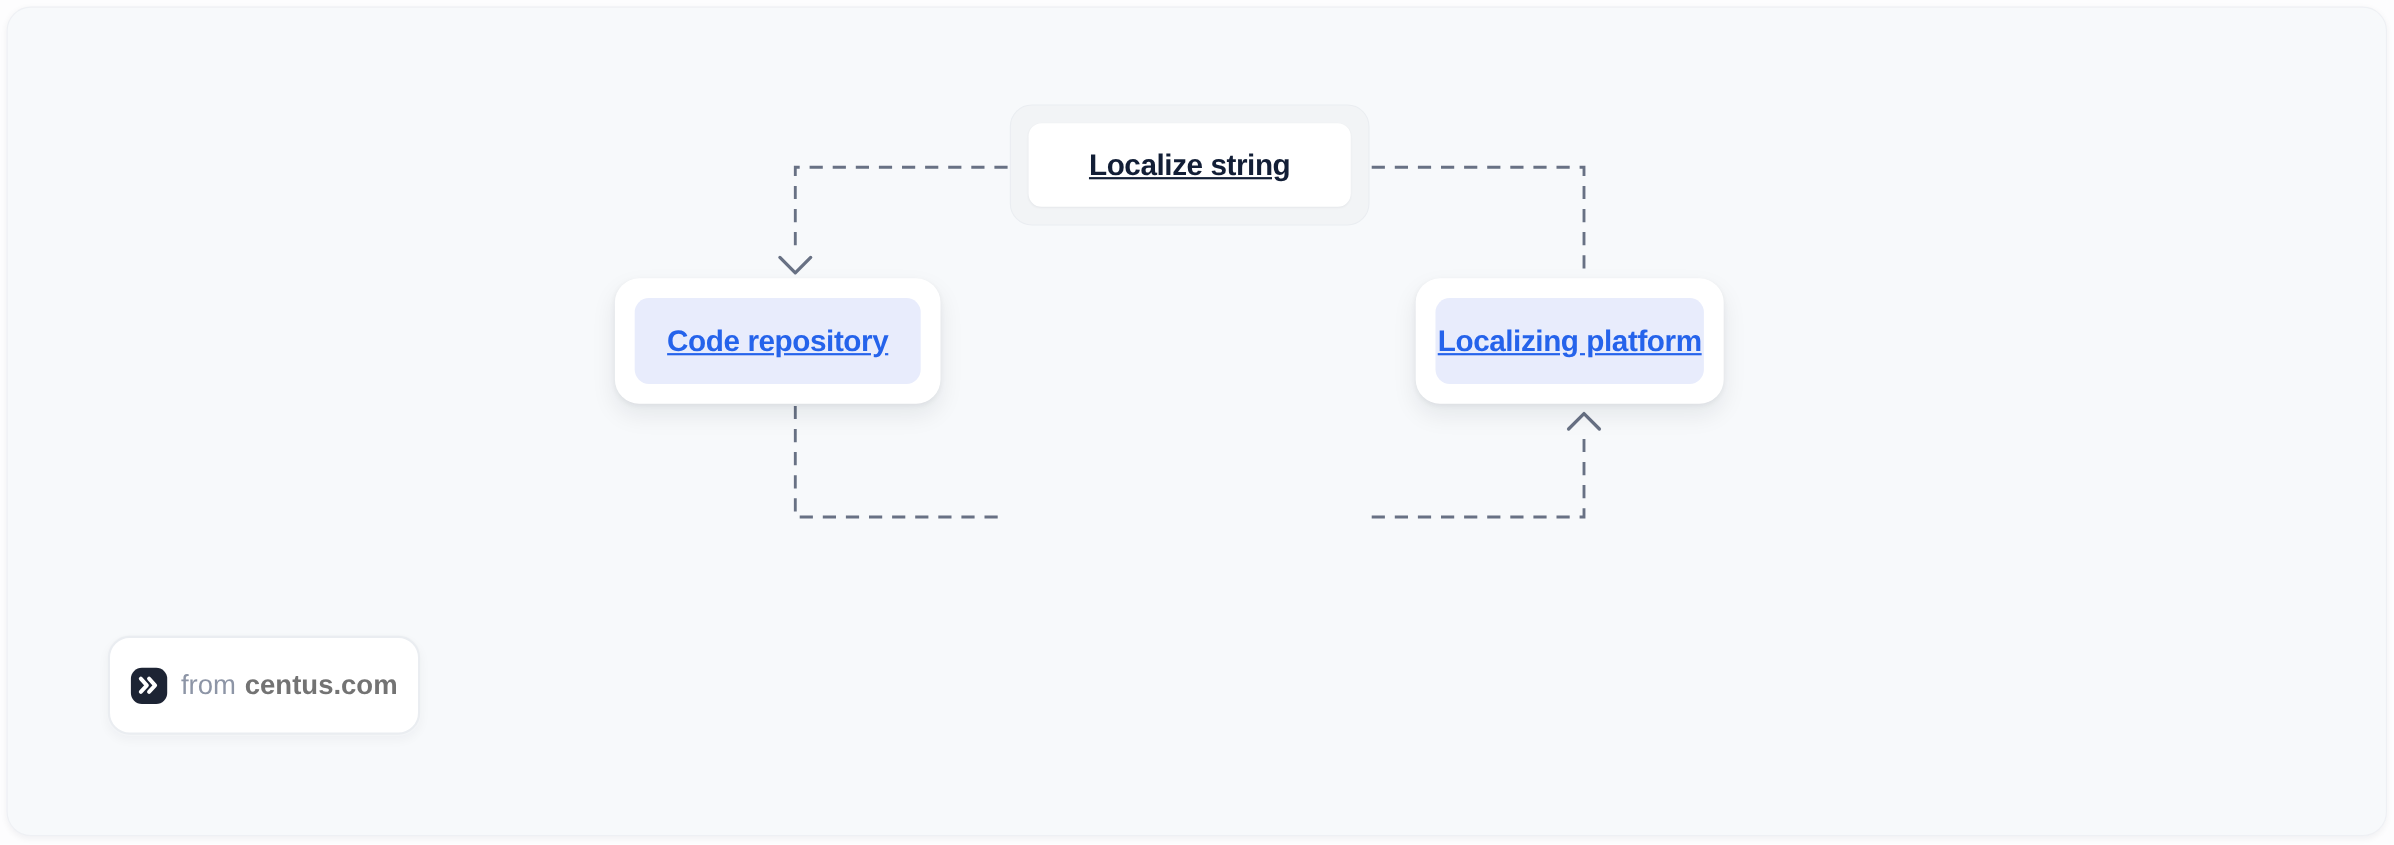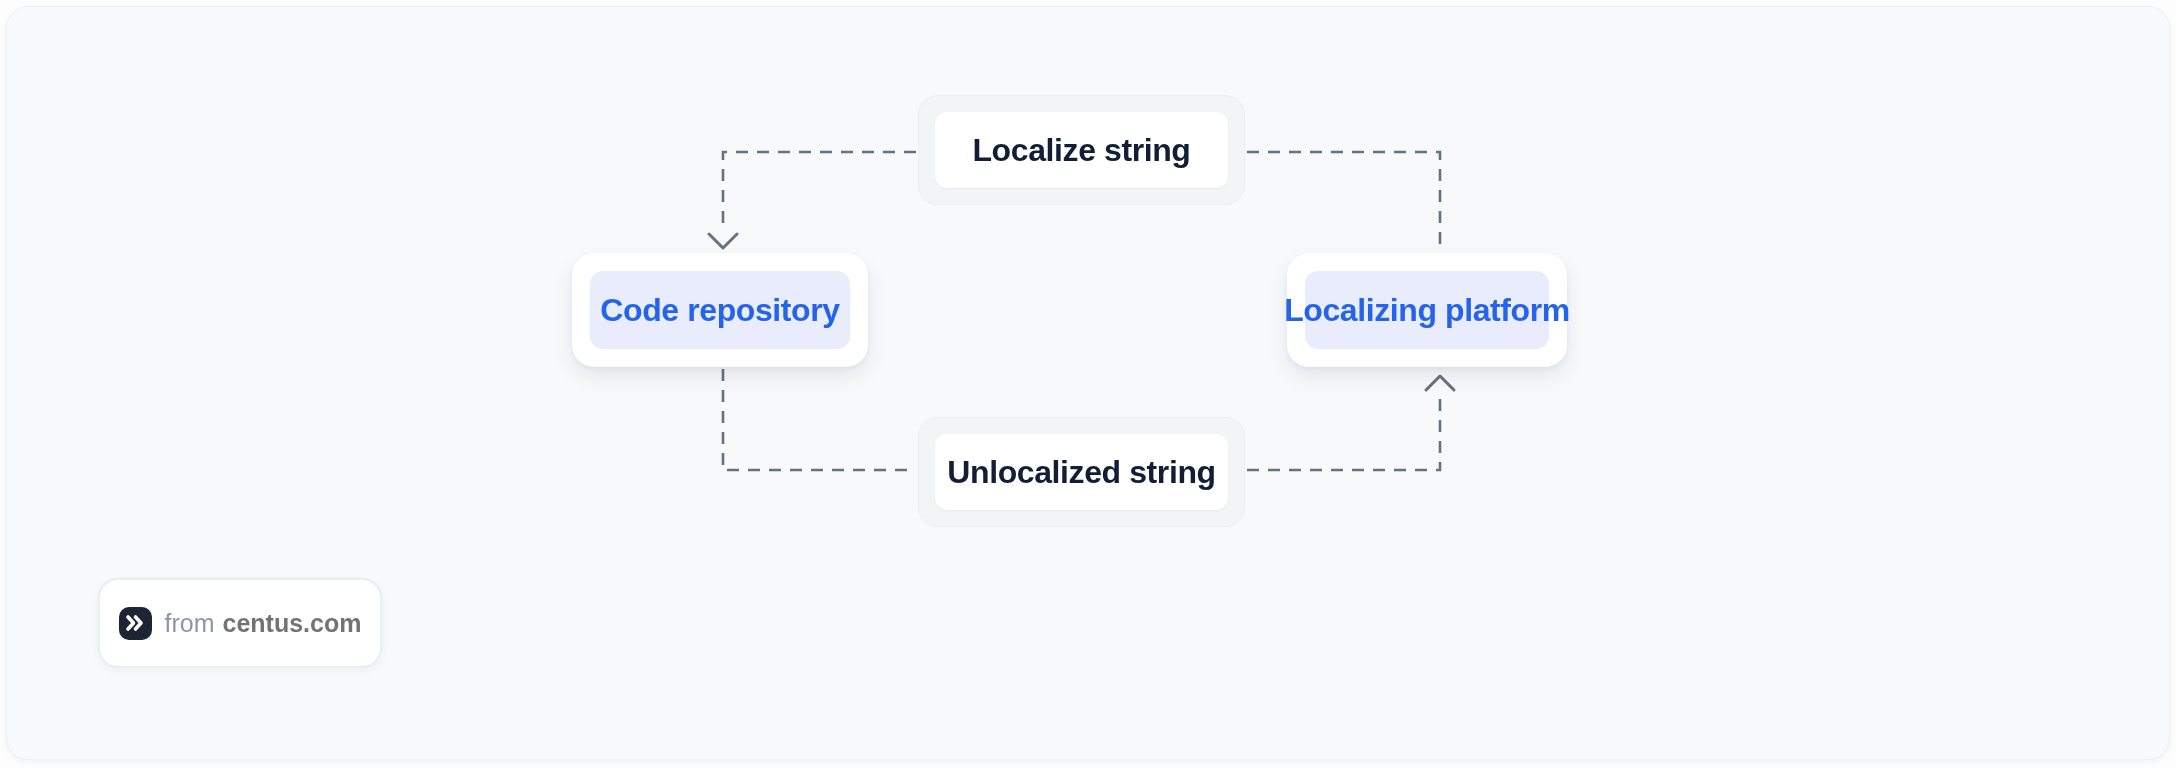--- a/index.html
+++ b/index.html
@@ -58,24 +58,25 @@
     background: #ffffff;
     border-radius: 22px;
     padding: 18px;
     box-shadow: 0 10px 22px rgba(16, 24, 40, 0.08), 0 2px 5px rgba(16, 24, 40, 0.05);
   }
   .node.accent .node-inner {
     background: #e8ecfc;
     border-radius: 13px;
   }
   .node-label {
-    font-size: 32px;
+    font-size: 27px;
     font-weight: 700;
     letter-spacing: -0.4px;
     white-space: nowrap;
+    text-decoration: underline;
   }
   .node.plain .node-label { color: #121e36; }
   .node.accent .node-label { color: #2563eb; }
 
   .badge {
     position: absolute;
     left: 98px;
     top: 578px;
     width: 284px;
     height: 90px;
@@ -132,37 +133,32 @@
       <path stroke-linecap="round" stroke-linejoin="round" stroke-width="3" d="M 1426 390 L 1440 376 L 1454 390"></path>
     </g>
   </svg>
 
   <div class="node plain" style="left:918px; top:95px; width:327px; height:110px;">
     <div class="node-inner">
       <span class="node-label">Localize string</span>
     </div>
   </div>
 
-  <div class="node accent" style="left:572px; top:253px; width:296px; height:114px;">
+  <div class="node accent" style="left:559px; top:253px; width:296px; height:114px;">
     <div class="node-inner">
       <span class="node-label">Code repository</span>
     </div>
   </div>
 
   <div class="node accent" style="left:1287px; top:253px; width:280px; height:114px;">
     <div class="node-inner">
       <span class="node-label">Localizing platform</span>
     </div>
   </div>
 
-  <div class="node plain" style="left:918px; top:417px; width:327px; height:110px;">
-    <div class="node-inner">
-      <span class="node-label">Unlocalized string</span>
-    </div>
-  </div>
 
   <div class="badge">
     <span class="badge-logo">
       <svg width="20" height="18" viewBox="0 0 20 18">
         <g stroke="#ffffff" stroke-width="3.6" fill="none" stroke-linecap="round" stroke-linejoin="round">
           <path d="M 3 3 L 8.5 9 L 3 15"></path>
           <path d="M 10.5 3 L 16 9 L 10.5 15"></path>
         </g>
       </svg>
     </span>

